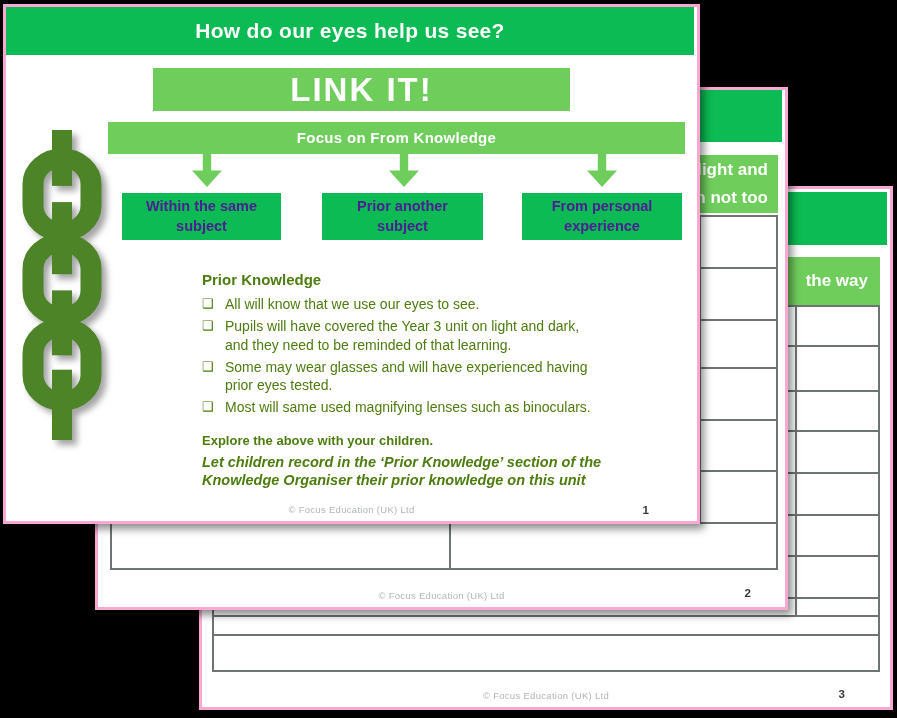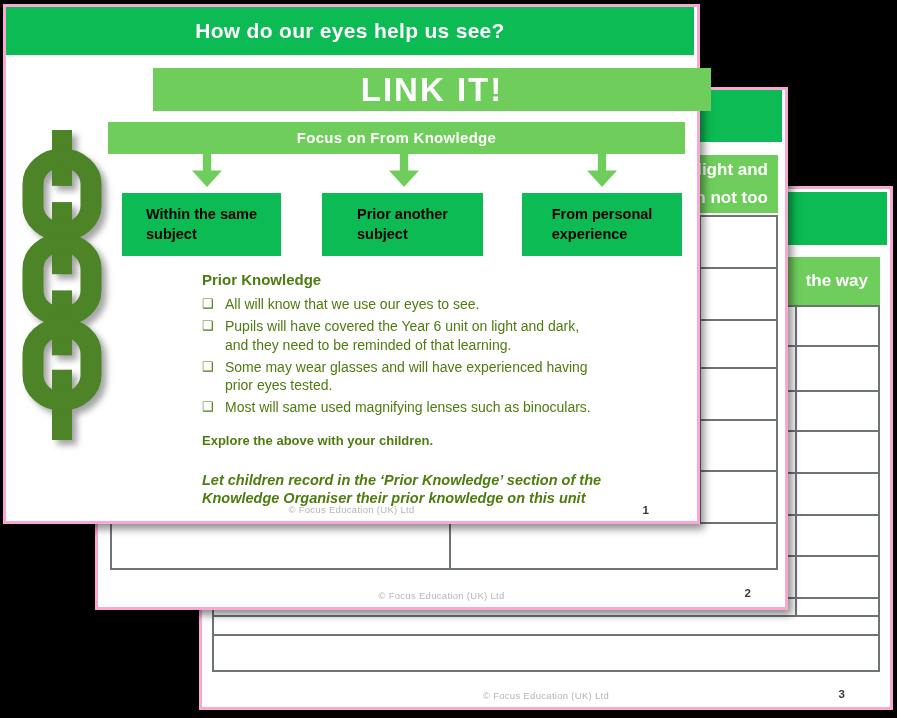--- a/index.html
+++ b/index.html
@@ -10,37 +10,37 @@
   .s1{left:3px;top:4px;width:691px;height:514px;z-index:3;}
   .s2{left:95px;top:87px;width:687px;height:517px;z-index:2;}
   .s3{left:199px;top:186px;width:688px;height:518px;z-index:1;}
 
   .greenbar{position:absolute;background:#0cbb53;color:#fff;font-weight:700;text-align:center;}
   .lightbar{position:absolute;background:#6fcd5c;color:#fff;font-weight:700;text-align:center;}
   .pre{white-space:pre-line;}
 
   
   .s1 .header{left:0;top:0;width:688px;height:48px;font-size:21px;line-height:48px;letter-spacing:.3px;}
-  .s1 .banner{left:147px;top:61px;width:558px;height:43px;font-size:33px;line-height:44px;letter-spacing:2px;}
+  .s1 .banner{left:147px;top:61px;width:417px;height:43px;font-size:33px;line-height:44px;letter-spacing:2px;}
   .s1 .subbar{left:102px;top:115px;width:577px;height:32px;font-size:15px;line-height:32px;letter-spacing:.3px;}
   .arrow{position:absolute;top:147px;width:30px;height:33px;background:#6fcd5c;
          clip-path:polygon(36% 0,64% 0,64% 50%,100% 50%,50% 100%,0 50%,36% 50%);}
   .a1{left:186px}.a2{left:383px}.a3{left:581px}
-  .catbox{position:absolute;top:186px;height:63px;background:#0cbb53;color:#000000;font-weight:700;
+  .catbox{position:absolute;top:186px;height:47px;background:#0cbb53;color:#4c1d95;font-weight:700;
           font-size:14.5px;line-height:1.32;display:flex;align-items:center;justify-content:center;
-          }
+          text-align:center;}
   .c1{left:116px;width:159px}.c2{left:316px;width:161px}.c3{left:516px;width:160px}
   .chain{position:absolute;left:14px;top:123px;width:84px;height:310px;
          filter:drop-shadow(5px 5px 3px rgba(90,90,90,.55));}
   .body{position:absolute;left:196px;top:263px;width:478px;color:#4d7c0f;font-size:14px;}
   .body .bh{font-size:15px;font-weight:700;line-height:19px;margin:0 0 6px;}
   .bullet{display:flex;margin:0 0 3.5px;line-height:18.5px;}
   .bullet .g{width:23px;flex:none;font-size:13px;}
   .explore{font-weight:700;font-size:13px;line-height:19px;margin:14px 0 0;}
-  .note{font-weight:700;font-style:italic;font-size:14.5px;line-height:18.5px;margin:21px 0 0;}
+  .note{font-weight:700;font-style:italic;font-size:14.5px;line-height:18.5px;margin:3px 0 0;}
 
   .copyright{position:absolute;bottom:6px;left:0;right:0;text-align:center;color:#b1b6b6;
              font-size:9.5px;letter-spacing:.3px;}
   .pagenum{position:absolute;color:#3a3a3a;font-size:11.5px;font-weight:600;}
   .s1 .pagenum{right:48px;bottom:5px;}
   .s2 .pagenum{right:34px;bottom:8px;}
   .s3 .pagenum{right:45px;bottom:7px;}
 
   
   .s2 .header{left:0;top:0;width:684px;height:52px;}
@@ -130,21 +130,21 @@
     </svg>
 
     <div class="body">
       <div class="bh">Prior Knowledge</div>
       <div class="bullet">
         <span class="g">❑</span>
         <span class="pre">All will know that we use our eyes to see.</span>
       </div>
       <div class="bullet">
         <span class="g">❑</span>
-        <span class="pre">Pupils will have covered the Year 6 unit on light and dark,
+        <span class="pre">Pupils will have covered the Year 3 unit on light and dark,
 and they need to be reminded of that learning.</span>
       </div>
       <div class="bullet">
         <span class="g">❑</span>
         <span class="pre">Some may wear glasses and will have experienced having
 prior eyes tested.</span>
       </div>
       <div class="bullet">
         <span class="g">❑</span>
         <span class="pre">Most will same used magnifying lenses such as binoculars.</span>

